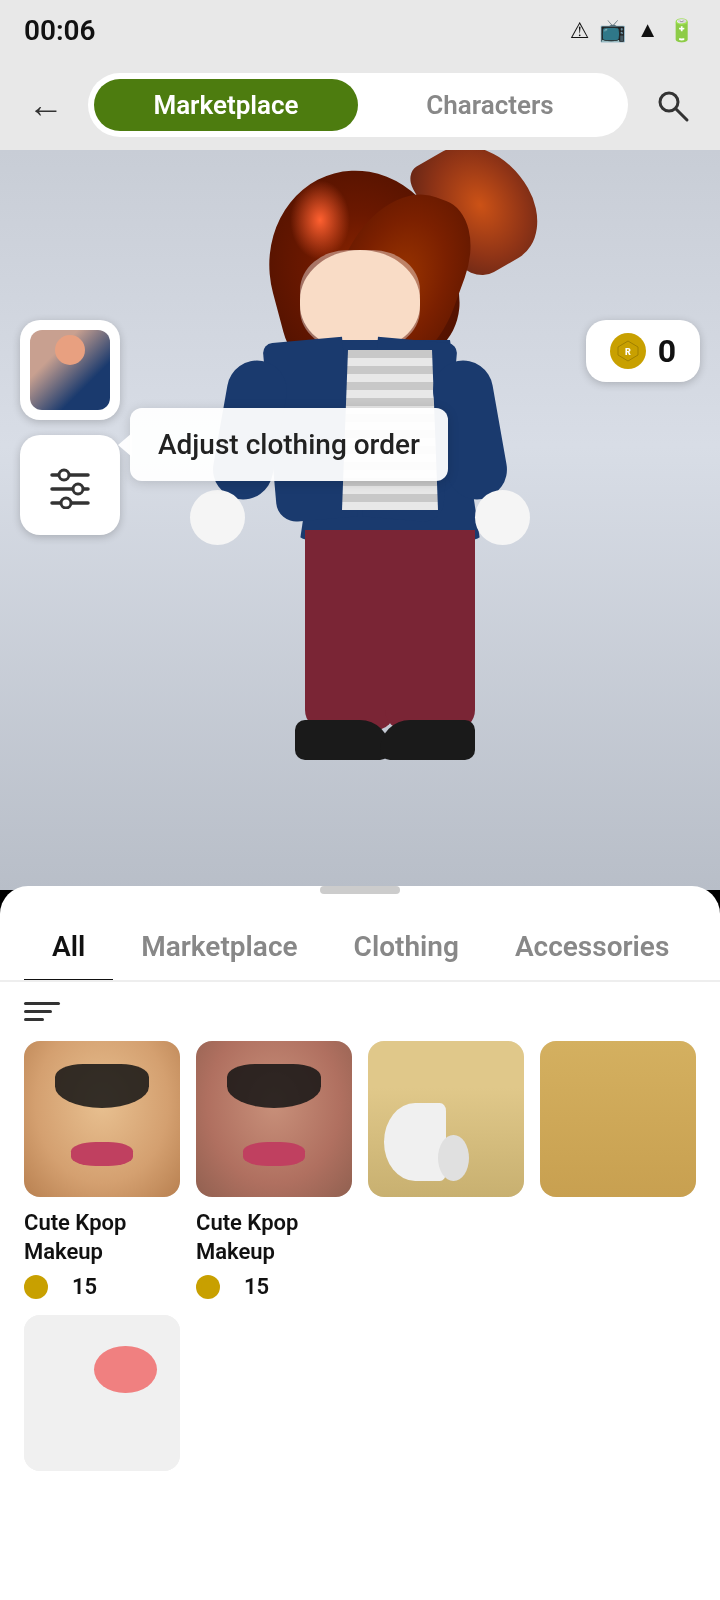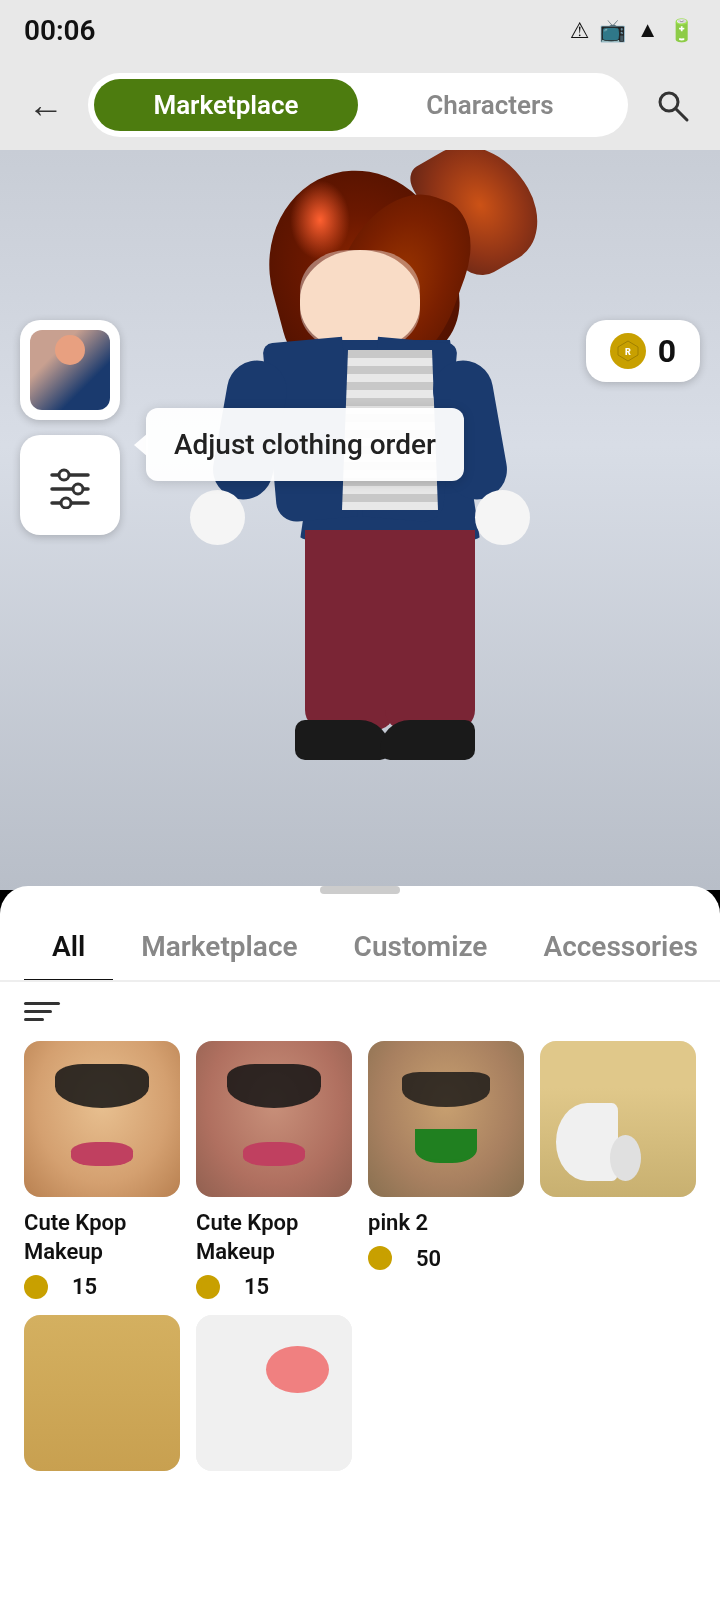--- a/index.html
+++ b/index.html
@@ -360,21 +360,21 @@
       align-items: center;
       justify-content: center;
       box-shadow: 0 2px 8px rgba(0,0,0,0.2);
       cursor: pointer;
     }
 
     
     .tooltip {
       position: absolute;
       top: 258px;
-      left: 146px;
+      left: 130px;
       background: rgba(255,255,255,0.95);
       border-radius: 12px;
       padding: 20px 28px;
       font-size: 28px;
       font-weight: 500;
       color: #222;
       box-shadow: 0 2px 12px rgba(0,0,0,0.15);
       white-space: nowrap;
     }
     .tooltip::before {
@@ -795,21 +795,21 @@
     <span class="robux-amount">0</span>
   </div>
 </div>
 
 <div class="bottom-sheet">
   <div class="drag-handle"></div>
 
   <div class="category-tabs">
     <div class="category-tab active">All</div>
     <div class="category-tab">Marketplace</div>
-    <div class="category-tab">Customize</div>
+    <div class="category-tab">Clothing</div>
     <div class="category-tab">Accessories</div>
     <div class="category-tab">He...</div>
   </div>
 
   <div class="filter-row">
     <div class="filter-icon">
       <div class="filter-line"></div>
       <div class="filter-line"></div>
       <div class="filter-line"></div>
     </div>
@@ -840,34 +840,20 @@
       <div class="item-price">
         <div class="price-icon">
           <svg width="16" height="16" viewBox="0 0 24 24">
             <polygon points="12,2 22,8 22,16 12,22 2,16 2,8" fill="#c8a000"></polygon>
           </svg>
         </div>
         <span>15</span>
       </div>
     </div>
 
-    <div class="item-card">
-      <div class="item-thumb">
-        <div class="face-pink2"></div>
-      </div>
-      <div class="item-name">pink 2</div>
-      <div class="item-price">
-        <div class="price-icon">
-          <svg width="16" height="16" viewBox="0 0 24 24">
-            <polygon points="12,2 22,8 22,16 12,22 2,16 2,8" fill="#c8a000"></polygon>
-          </svg>
-        </div>
-        <span>50</span>
-      </div>
-    </div>
 
     <div class="item-card">
       <div class="item-thumb">
         <div class="hair-white-bow"></div>
       </div>
       <div class="item-name"></div>
     </div>
 
     <div class="item-card">
       <div class="item-thumb">

